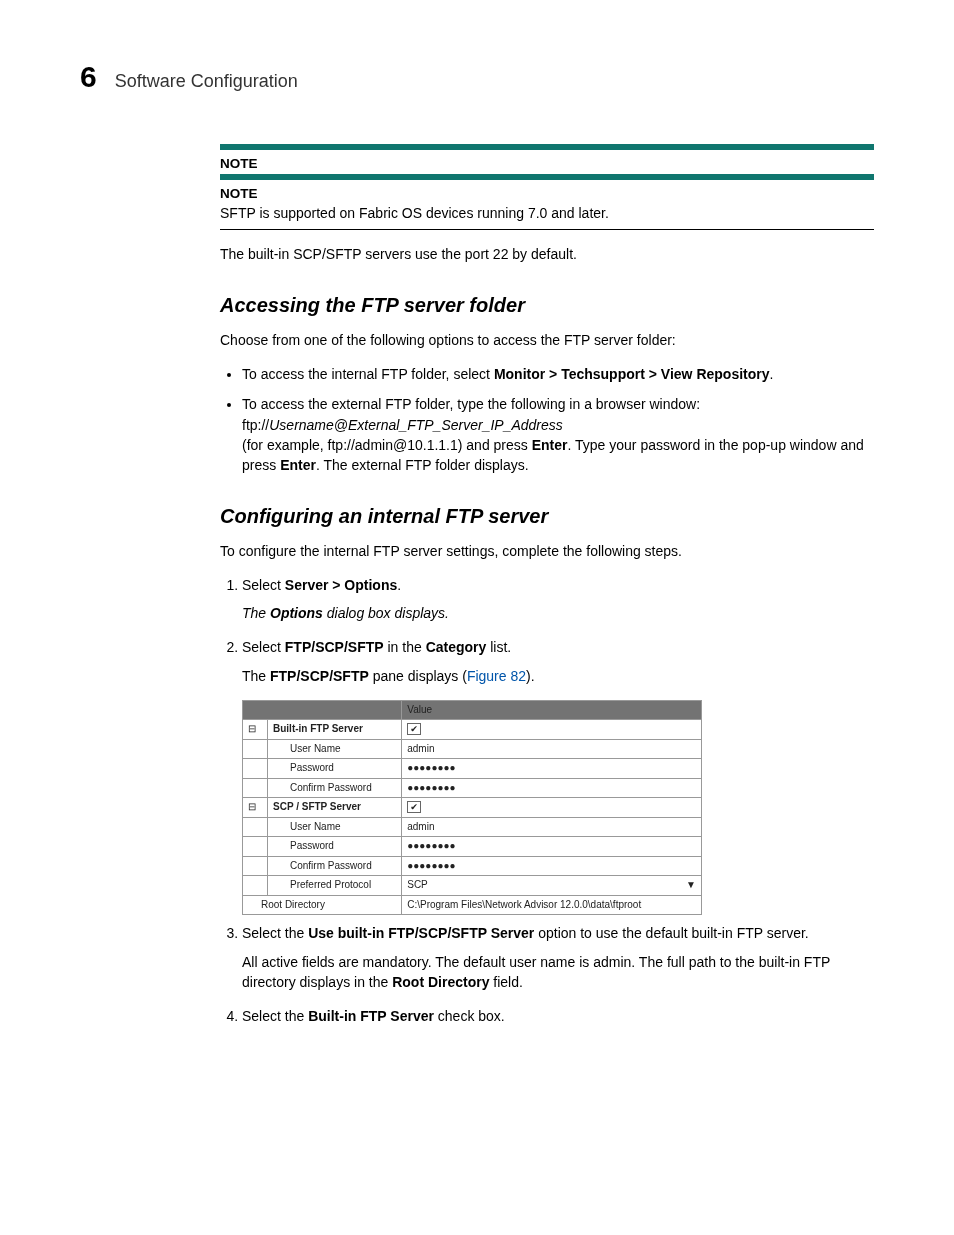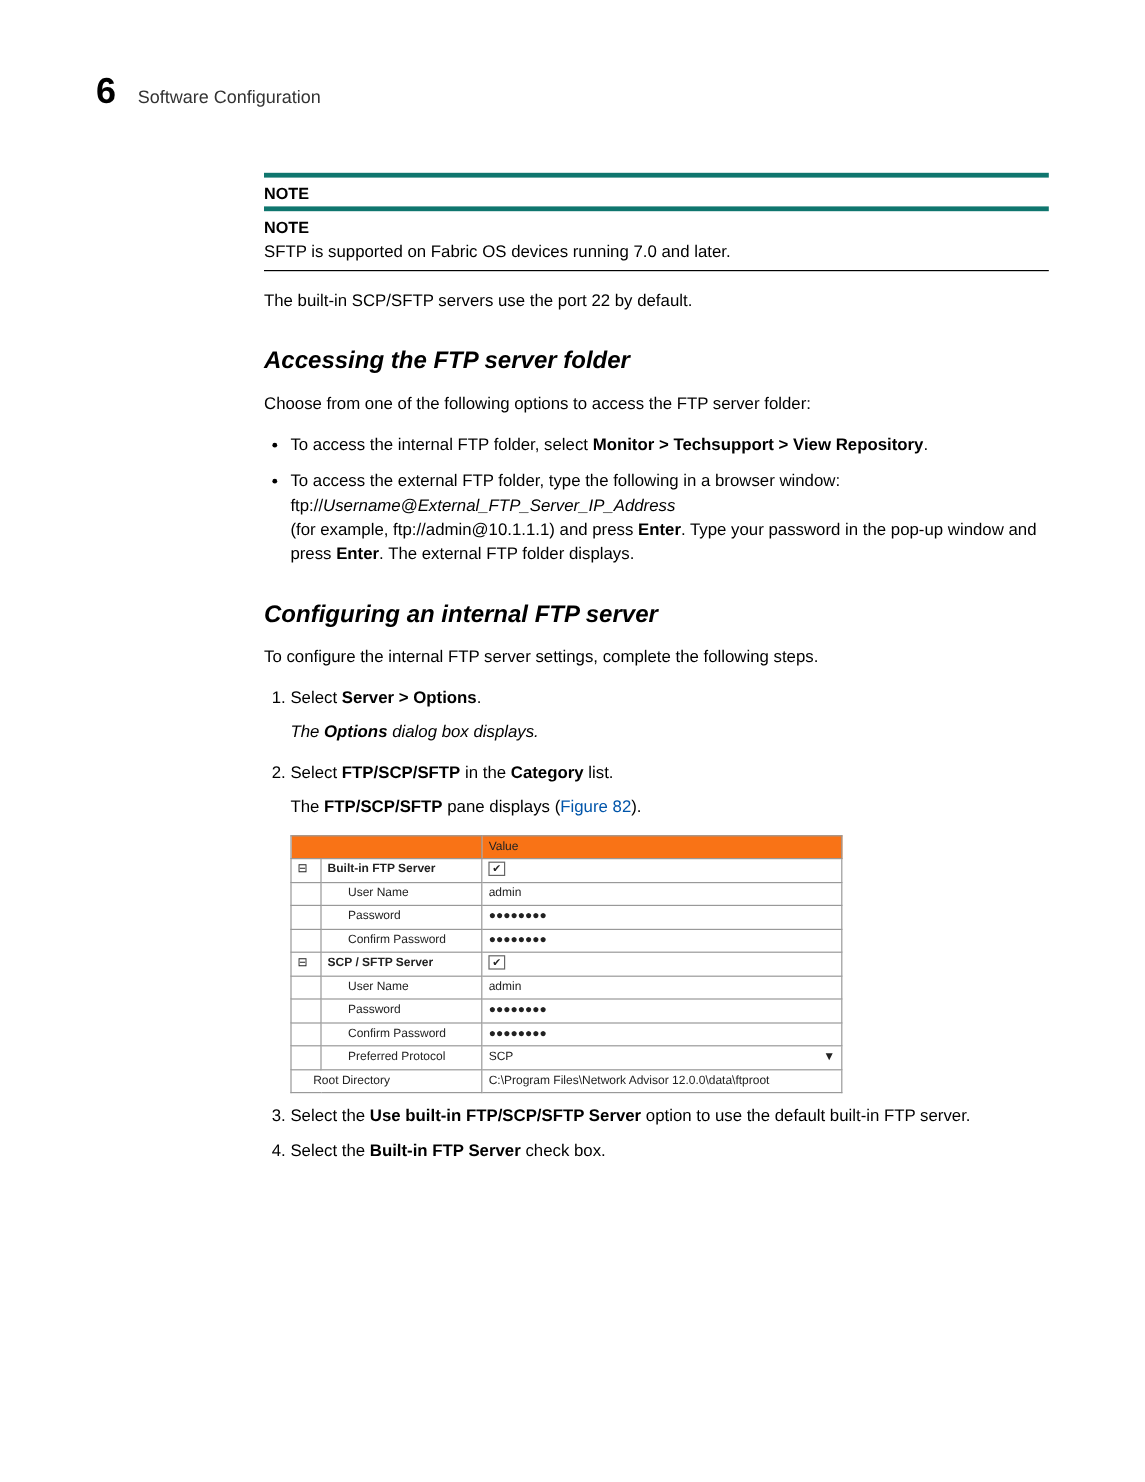--- a/index.html
+++ b/index.html
@@ -16,32 +16,32 @@
     align-items: baseline;
     margin-bottom: 50px;
   }
   .chapter-num {
     font-size: 30px;
     font-weight: bold;
     font-family: Arial, sans-serif;
     margin-right: 18px;
   }
   .chapter-title {
-    font-size: 15px;
+    font-size: 18px;
     color: #333;
   }
   .content {
     margin-left: 140px;
     font-size: 14px;
     line-height: 1.45;
   }
   .note-label {
     font-weight: bold;
     font-size: 13.5px;
-    border-top: 4px solid #0f766e;
+    border-top: 6px solid #0f766e;
     padding-top: 4px;
   }
   .note-text {
     border-bottom: 1px solid #000;
     padding-bottom: 6px;
     margin-bottom: 14px;
   }
   .para {
     margin-bottom: 14px;
   }
@@ -86,21 +86,21 @@
   }
   table.fig th, table.fig td {
     border: 1px solid #999;
     padding: 2px 5px;
     text-align: left;
     background: #fff;
     color: #222;
     font-weight: normal;
   }
   table.fig tr.head td {
-    background: #f97316;
+    background: #737373;
   }
   table.fig tr.group td.gname {
     font-weight: bold;
   }
   .expander-cell { width: 14px; text-align: center; }
   .indent-cell { padding-left: 22px !important; }
   .figcaption {
     font-size: 12.5px;
     margin: 6px 0 14px 22px;
   }
@@ -209,19 +209,22 @@
           <tr>
             <td colspan="2" style="padding-left:18px;">Root Directory</td>
             <td>C:\Program Files\Network Advisor 12.0.0\data\ftproot</td>
           </tr>
         </tbody>
           </table>
       </div>
     </li>
     <li>
       <span>Select the </span><b>Use built-in FTP/SCP/SFTP Server</b><span> option to use the default built-in FTP server.</span>
+      <div class="step-sub" style="margin-left:0;">
+        <span>All active fields are mandatory. The default user name is admin. The full path to the built-in FTP directory displays in the </span><b>Root Directory</b><span> field.</span>
+      </div>
     </li>
     <li>
       <span>Select the </span><b>Built-in FTP Server</b><span> check box.</span>
     </li>
   </ol>
 
 </div>
 
 </body></html>

